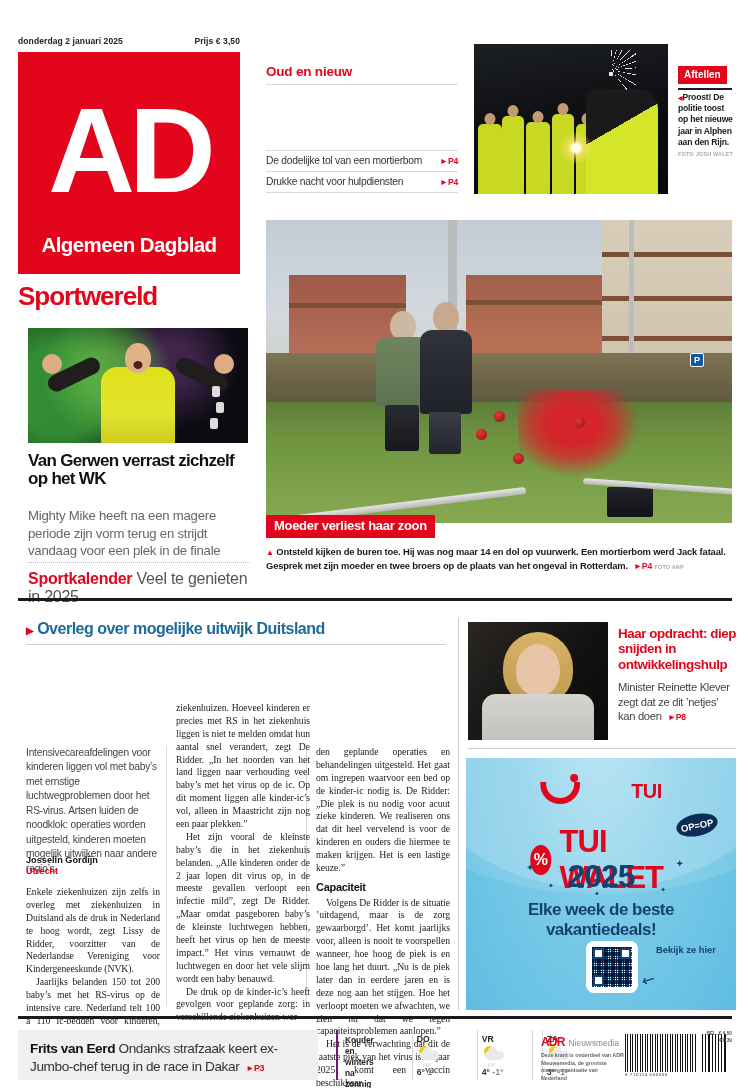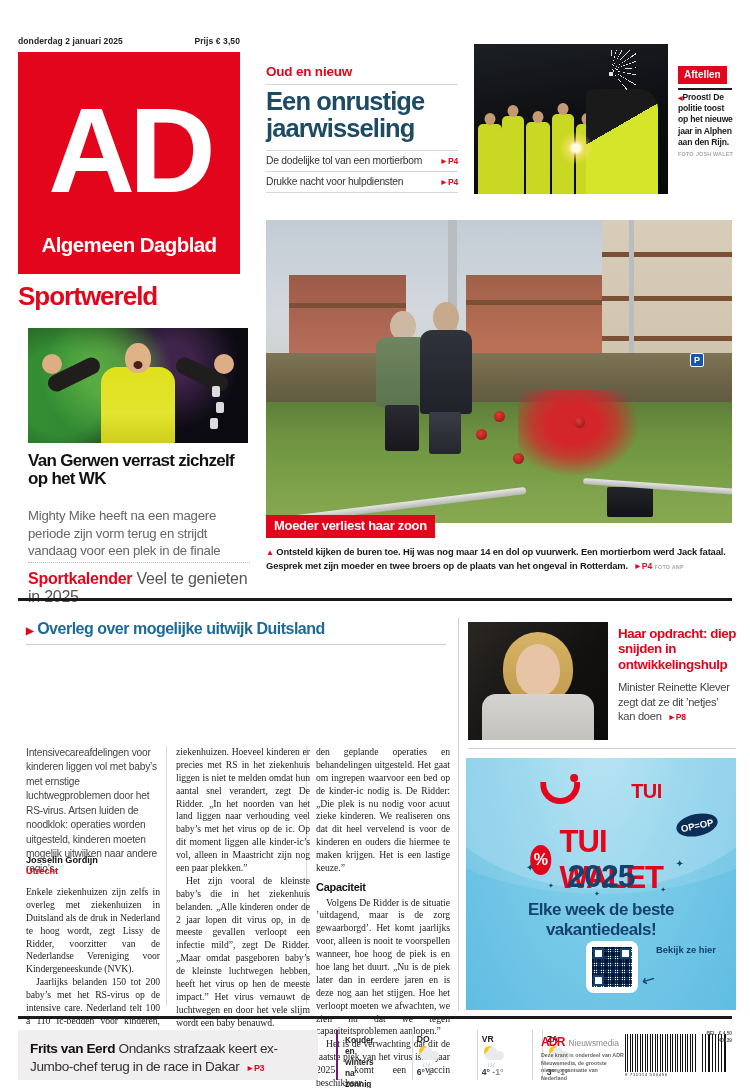--- a/index.html
+++ b/index.html
@@ -250,21 +250,21 @@
     font-size: 9.7px; color: #222; line-height: 1.33; text-align: justify;
     letter-spacing: -.05px;
   }
   .body-col p { margin: 0; text-indent: 10px; }
   .body-col p:first-child { text-indent: 0; }
   .subhead {
     font-family: "Liberation Sans", sans-serif; font-weight: 900;
     font-size: 11px; color: #111; margin: 5px 0 2px; letter-spacing: -.3px;
   }
   .col1 { left: 26px; top: 886px; }
-  .col2 { left: 176px; top: 746px; }
+  .col2 { left: 176px; top: 702px; }
   .col3 { left: 316px; top: 746px; }
   .col-sep { position: absolute; top: 746px; width: 0; height: 260px; border-left: 1px solid #dcdcdc; }
 
   
   .rail-sep { position: absolute; left: 458px; top: 618px; height: 392px; border-left: 1px solid #d0d0d0; }
   .minister-photo {
     position: absolute; left: 468px; top: 622px; width: 140px; height: 118px;
     overflow: hidden; background: #151515;
   }
   .m-bg { position: absolute; inset: 0; background: linear-gradient(130deg,#2a2724 0%,#121110 60%,#0c0b0b 100%); }
@@ -411,21 +411,20 @@
   <div class="darts-head-line">Van Gerwen verrast zichzelf op het WK</div>
   <div class="darts-sub">Mighty Mike heeft na een magere periode zijn vorm terug en strijdt vandaag voor een plek in de finale</div>
   <div class="sportkalender-rule"></div>
   <div class="sportkalender">
     <b>Sportkalender</b>
     <span>Veel te genieten in 2025</span>
   </div>
 
   <div class="kicker-red">Oud en nieuw</div>
   <div class="kicker-rule"></div>
-  <div class="teaser-head">Een onrustige jaarwisseling</div>
   <div class="teaser-list">
     <div class="teaser-item">
       <span>De dodelijke tol van een mortierbom</span>
       <span class="pg">P4</span>
     </div>
     <div class="teaser-item">
       <span>Drukke nacht voor hulpdiensten</span>
       <span class="pg">P4</span>
     </div>
   </div>

